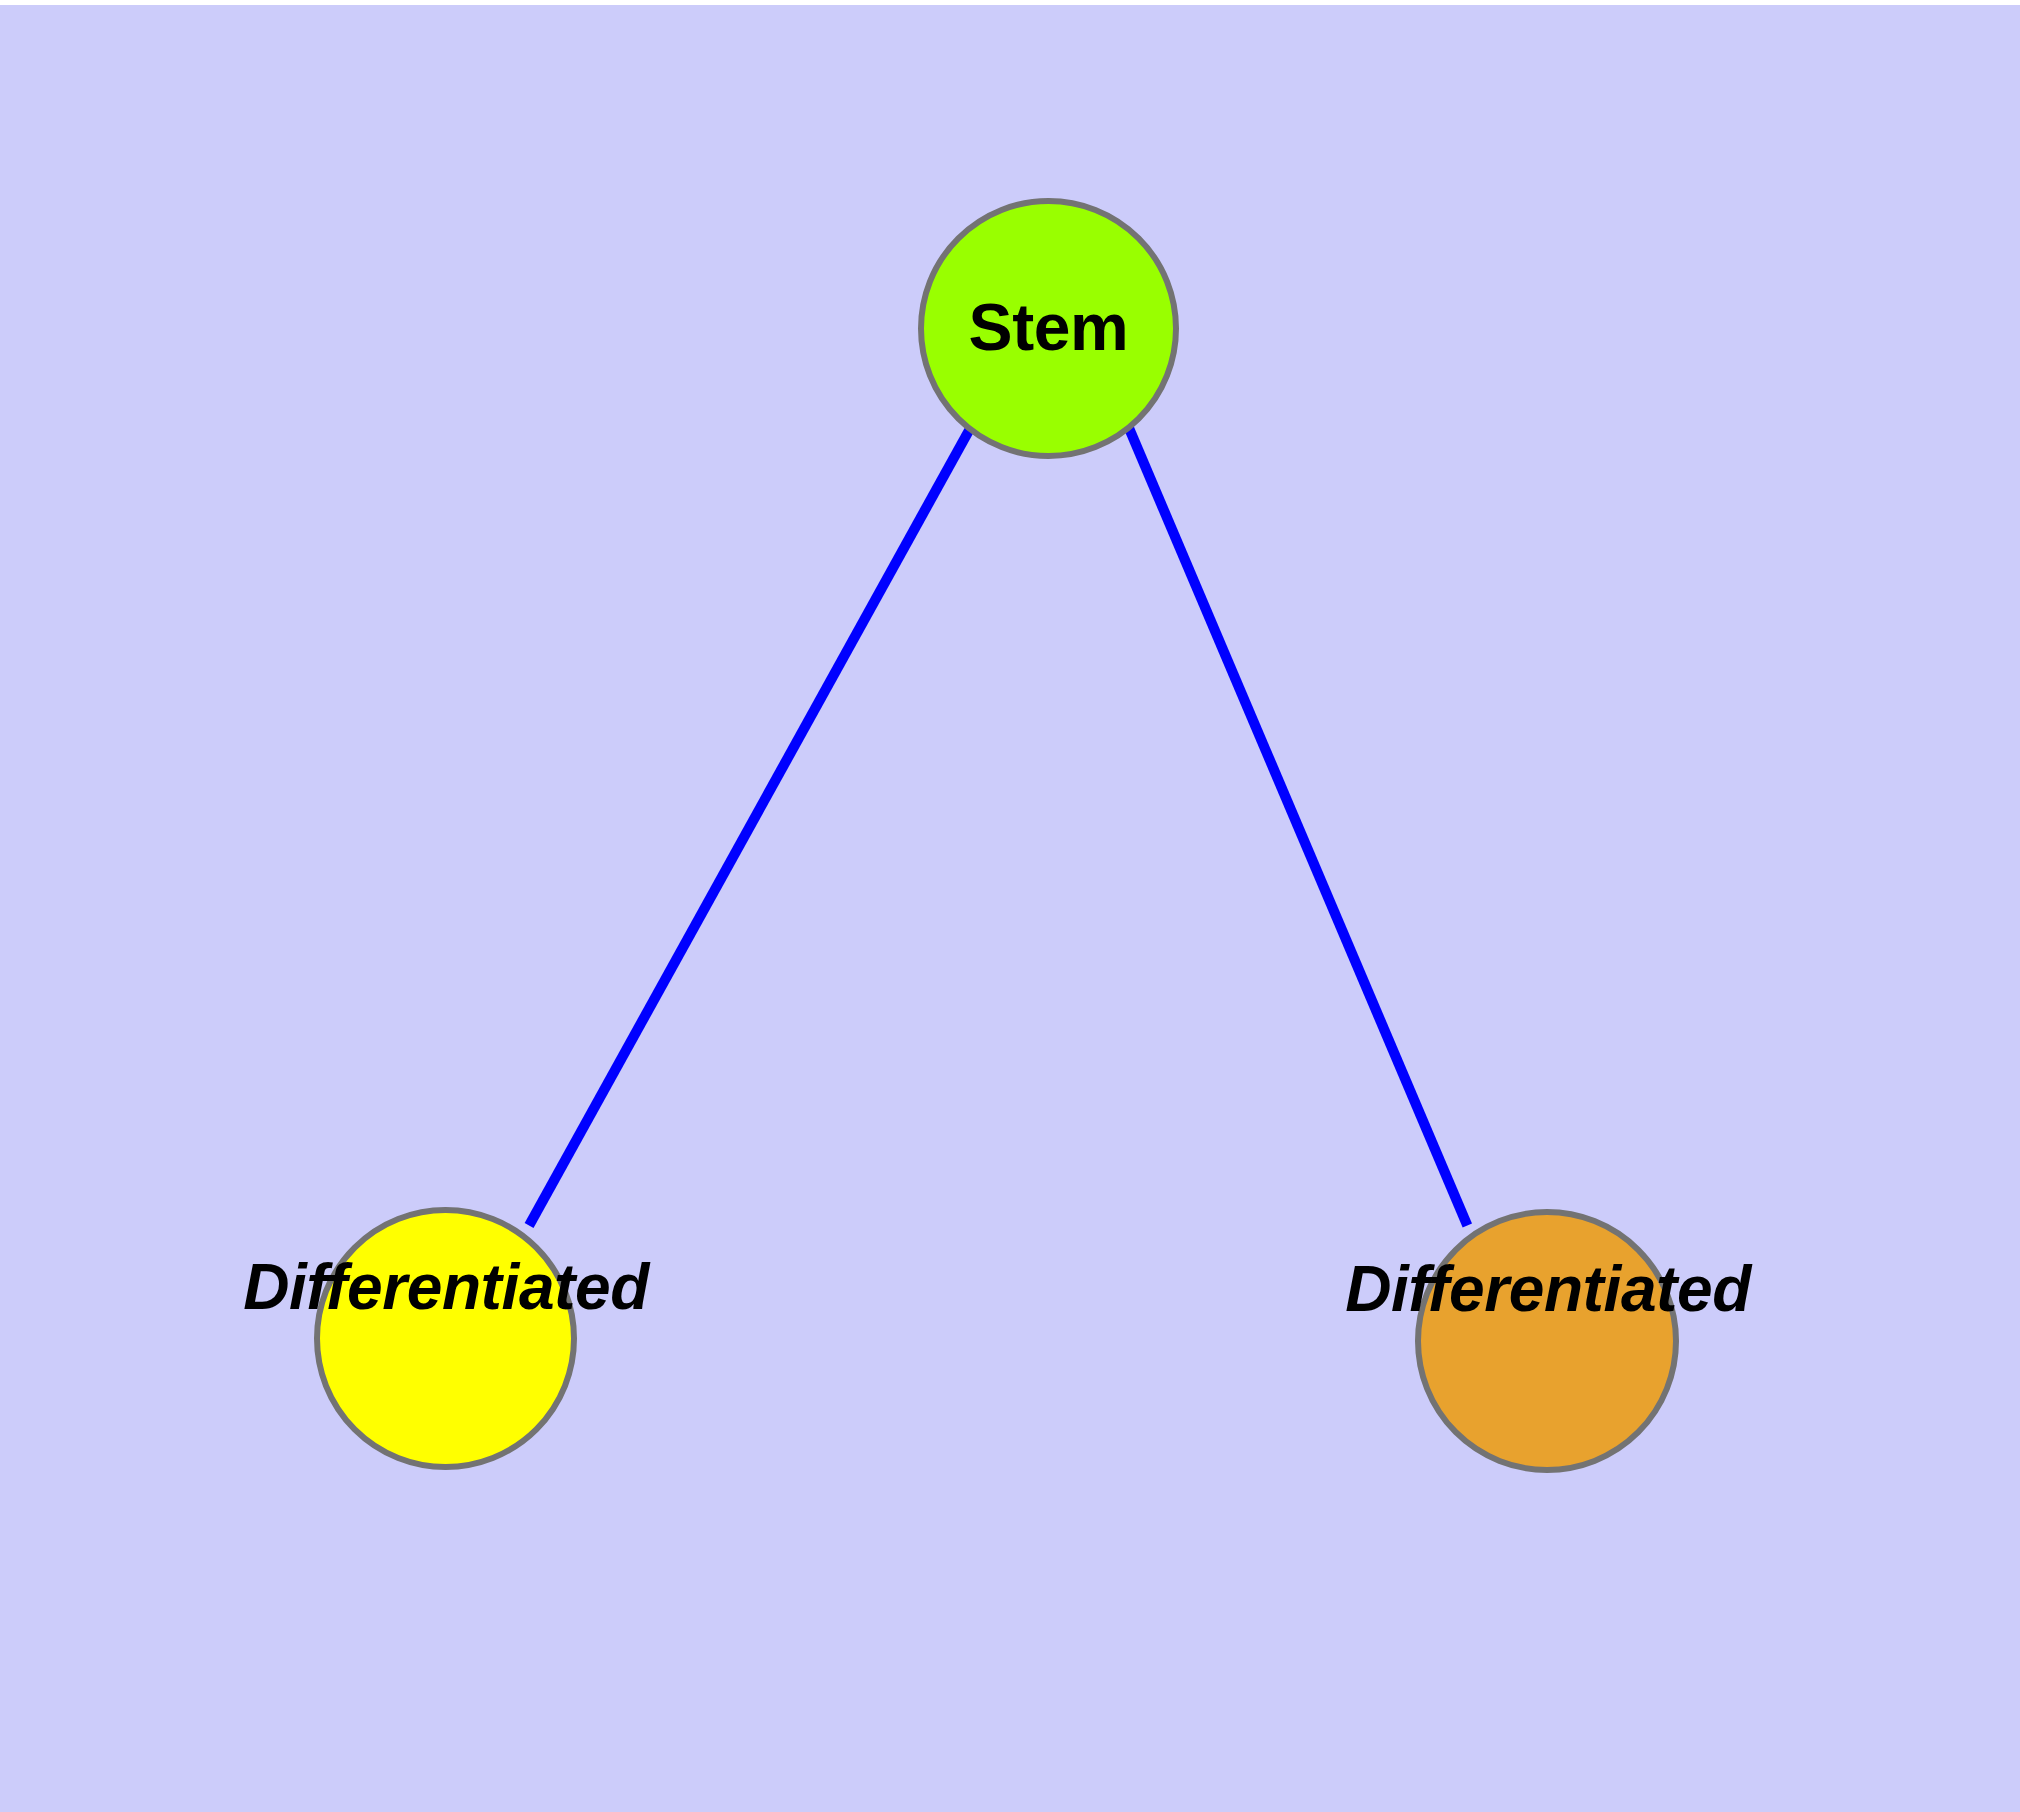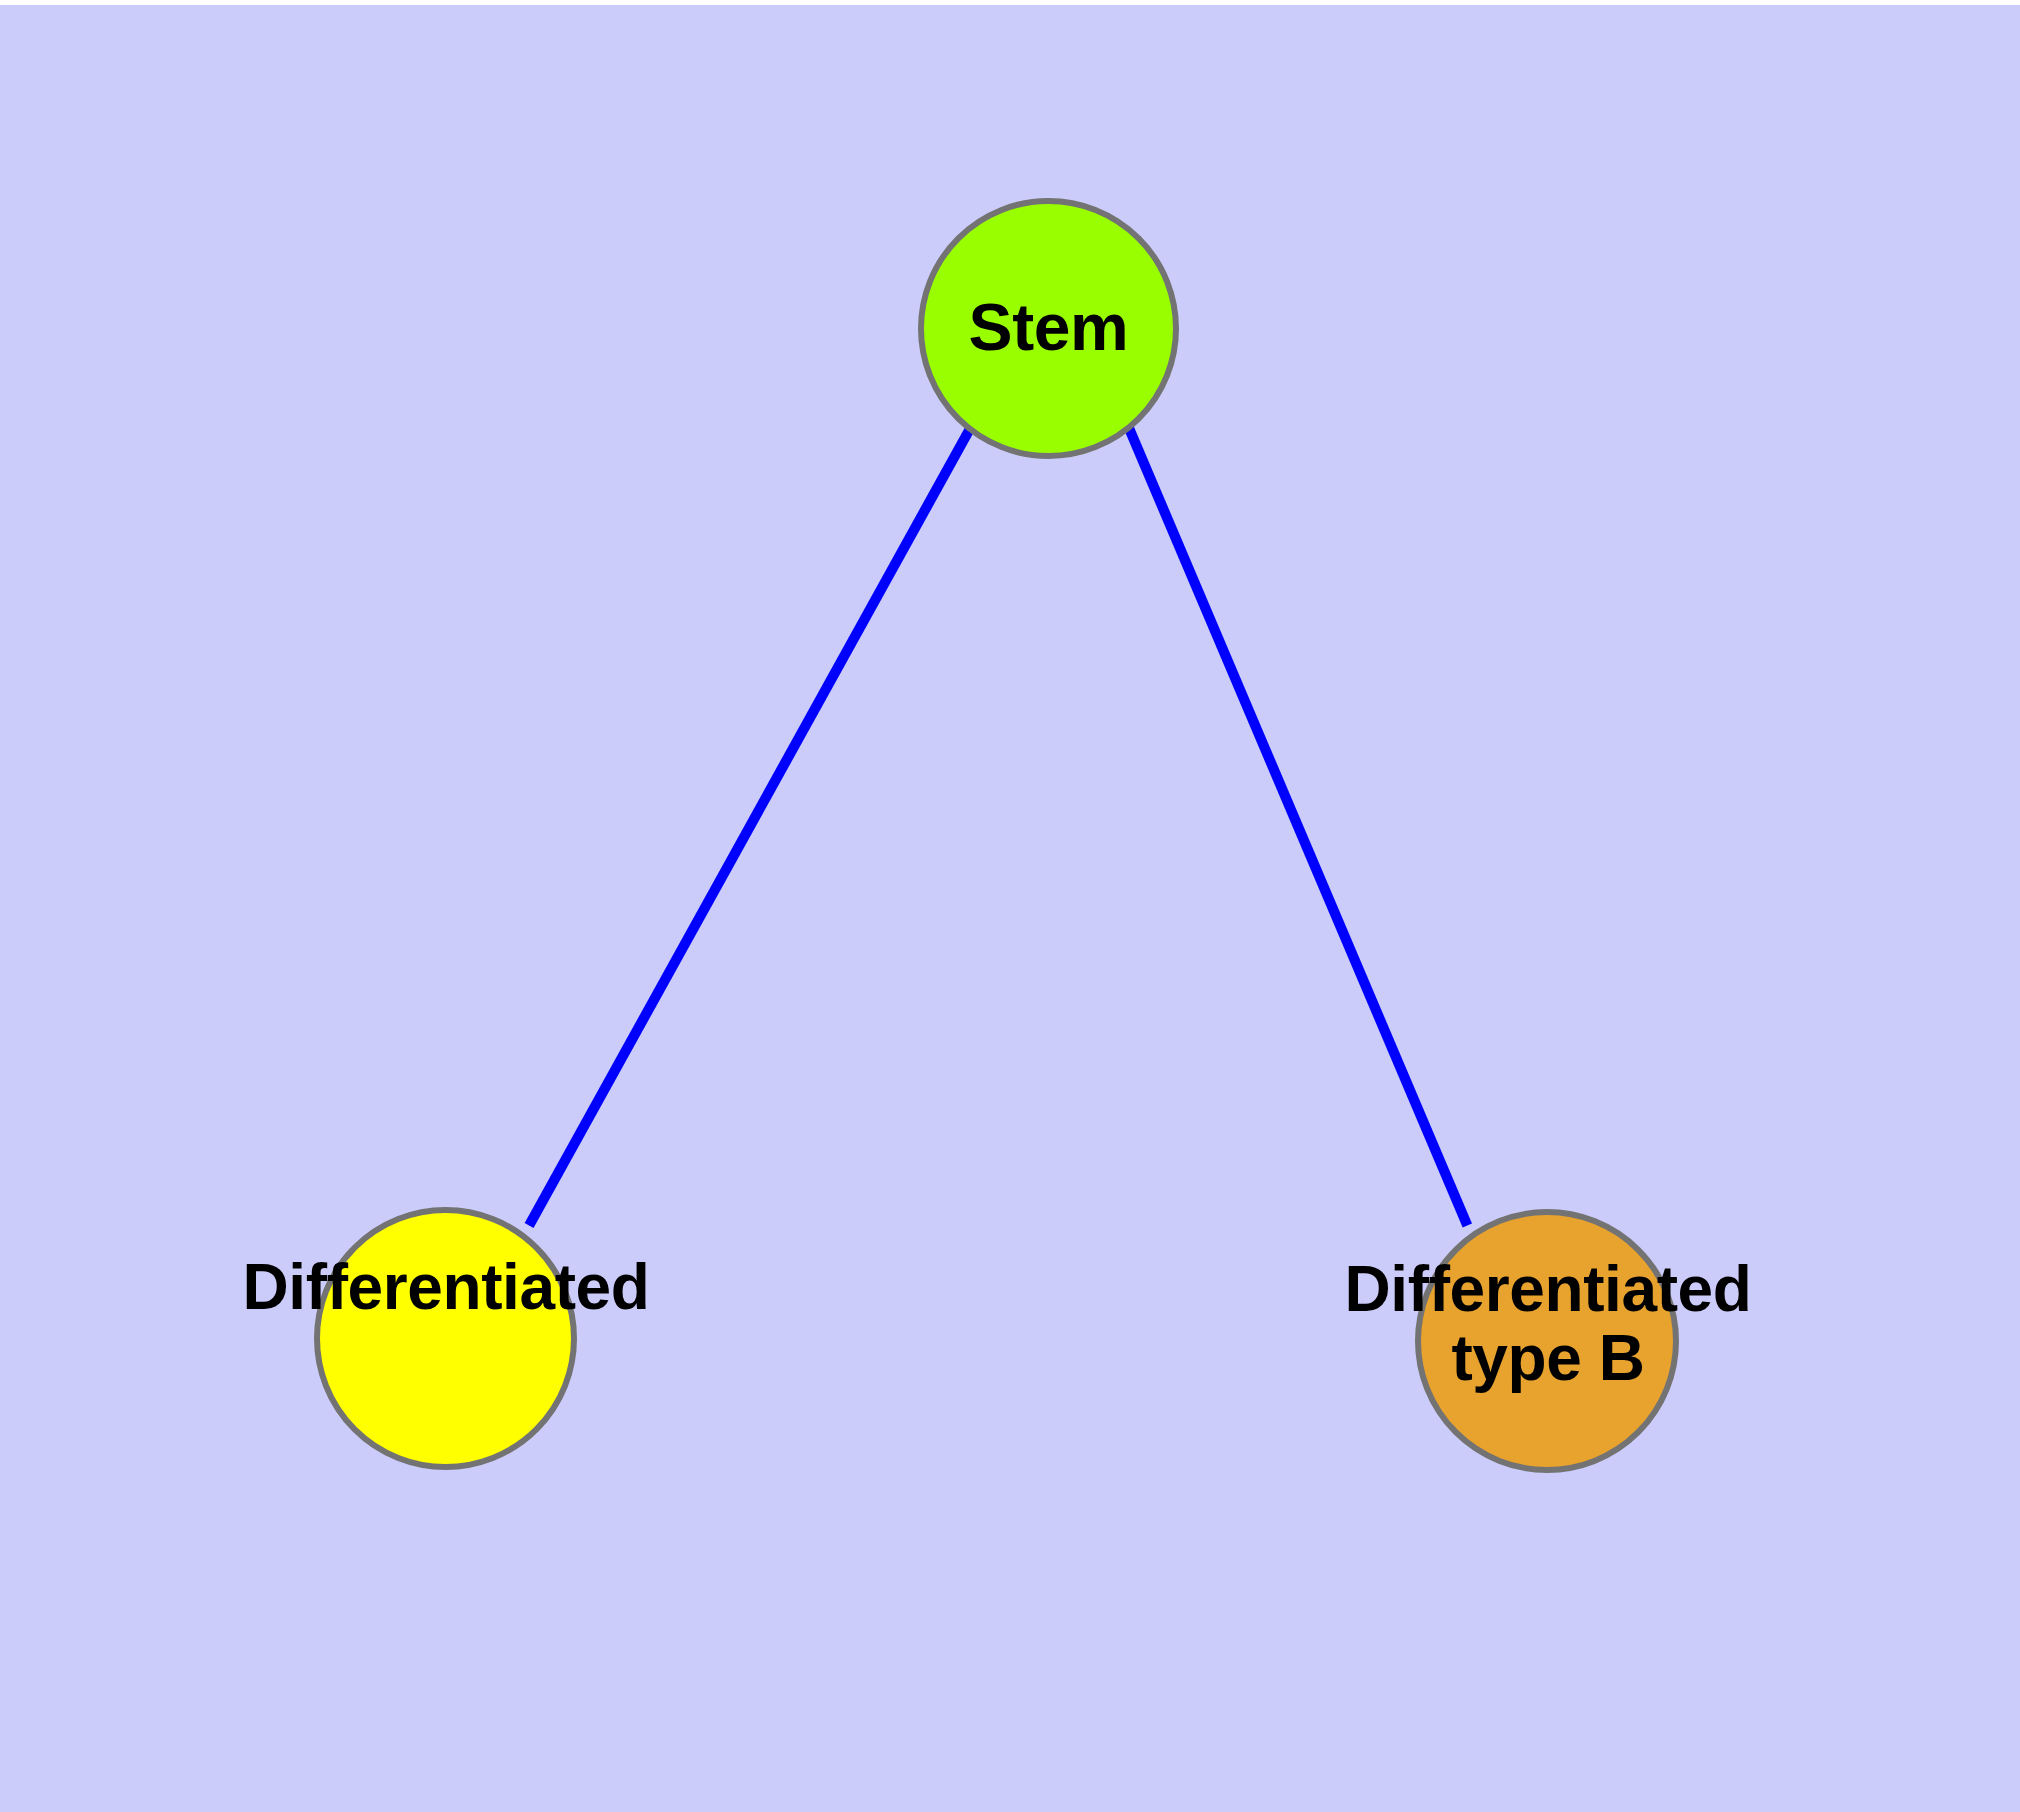--- a/index.html
+++ b/index.html
@@ -57,20 +57,21 @@
     font-weight: bold;
     white-space: nowrap;
     line-height: 1.08;
     letter-spacing: -0.4px;
   }
   .label-inside {
     font-size: 66px;
   }
   .label-wide {
     font-size: 64px;
+    font-style: italic;
   }
 </style>
 </head>
 <body>
 
 <div id="canvas-root">
 
   <div id="graph-panel">
 
     <svg id="edge-layer" viewBox="0 0 2384 2132" width="2021" height="1807" aria-hidden="true">
@@ -84,19 +85,18 @@
       <div class="node-label label-inside" style="left:879px; top:275px; width:339px;">Stem</div>
 
       <div class="node" style="left:314px; top:1190px; width:263px; height:263px; background:#ffff00;"></div>
       <div class="node-label label-wide" style="left:107px; top:1236px; width:678px;">
         <div>Differentiated</div>
       </div>
 
       <div class="node" style="left:1415px; top:1192px; width:264px; height:264px; background:#e8a22e;"></div>
       <div class="node-label label-wide" style="left:1209px; top:1238px; width:678px;">
         <div>Differentiated</div>
-        <div>type B</div>
       </div>
 
     </div>
   </div>
 </div>
 
 
 </body></html>

